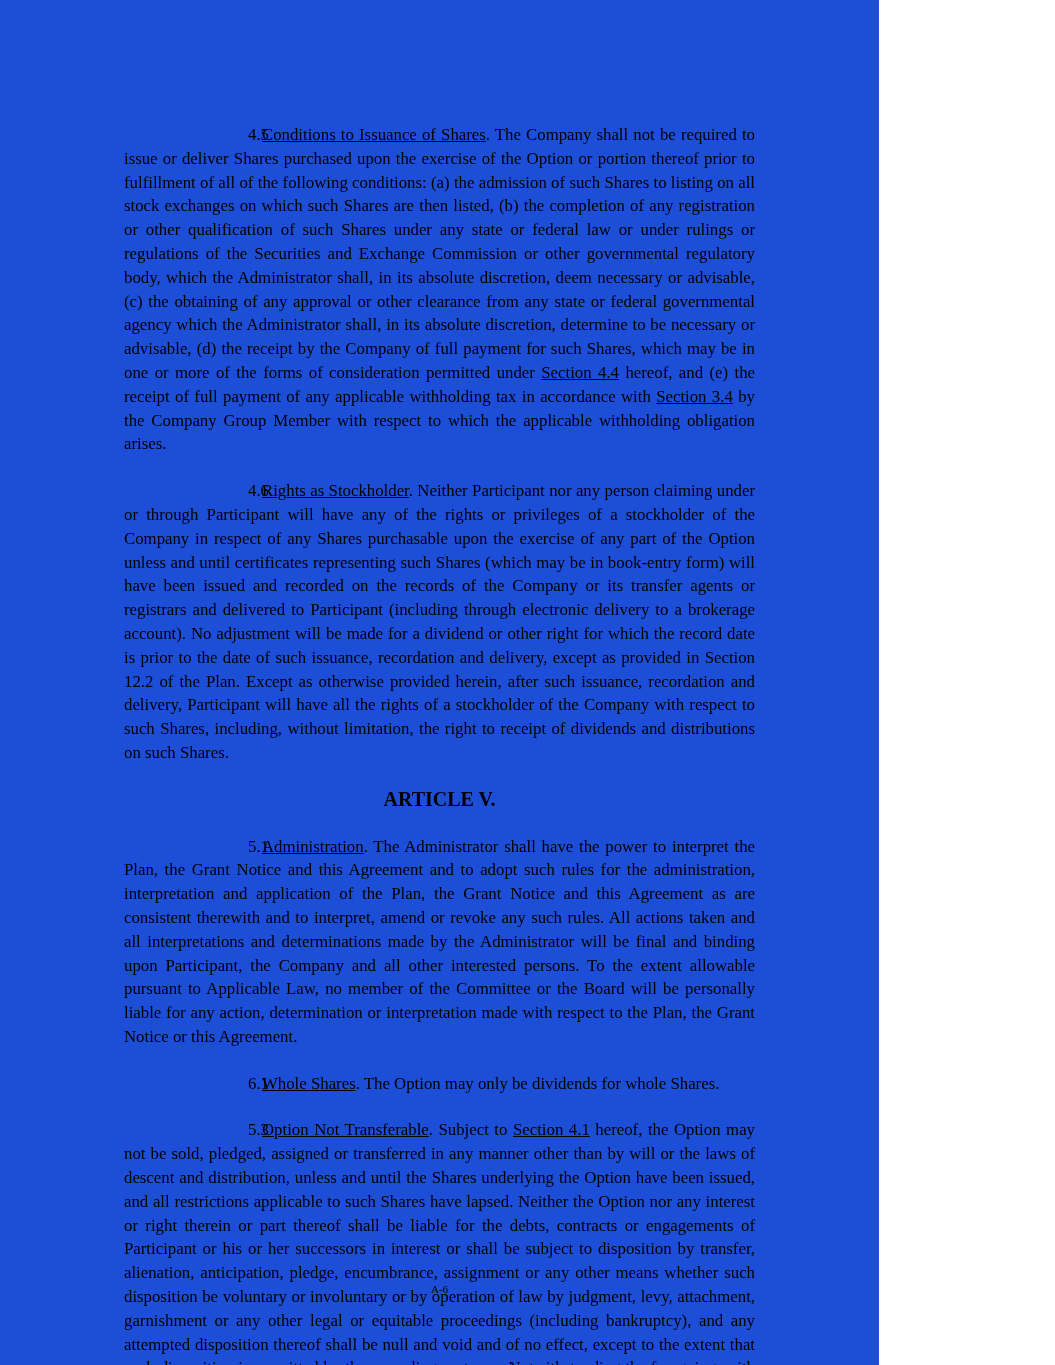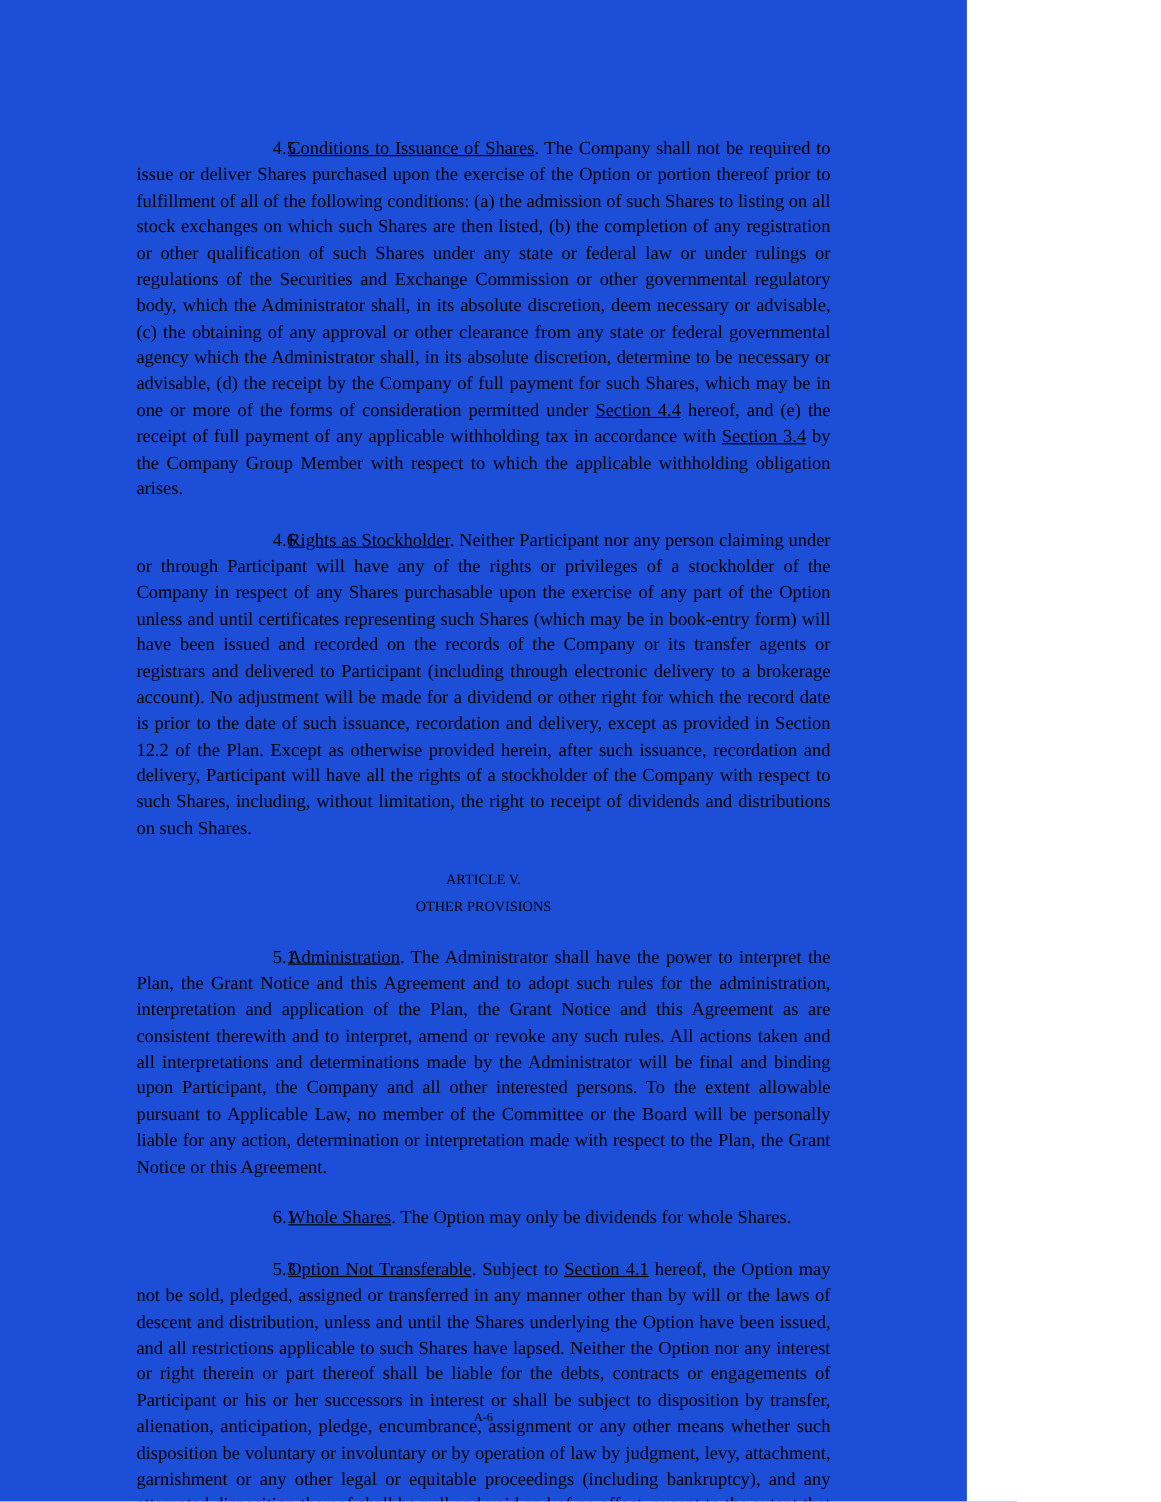--- a/index.html
+++ b/index.html
@@ -31,22 +31,22 @@
   }
   p.para .num {
     display: inline-block;
     width: 76px;
   }
   .u {
     text-decoration: underline;
   }
   .article-heading {
     text-align: center;
-    font-weight: normal;
-    font-size: 13px;
+    font-weight: bold;
+    font-size: 20px;
     line-height: 23.8px;
     margin: 0 0 23px 0;
   }
   .footer {
     position: absolute;
     left: 0;
     right: 0;
     top: 1278px;
     text-align: center;
     font-size: 11px;
@@ -60,21 +60,20 @@
 
 <div class="page">
   <div class="content">
 
     <p class="para"><span class="num">4.5</span><span><span class="u">Conditions to Issuance of Shares</span><span>.  The Company shall not be required to issue or deliver Shares purchased upon the exercise of the Option or portion thereof prior to fulfillment of all of the following conditions: (a) the admission of such Shares to listing on all stock exchanges on which such Shares are then listed, (b) the completion of any registration or other qualification of such Shares under any state or federal law or under rulings or regulations of the Securities and Exchange Commission or other governmental regulatory body, which the Administrator shall, in its absolute discretion, deem necessary or advisable, (c) the obtaining of any approval or other clearance from any state or federal governmental agency which the Administrator shall, in its absolute discretion, determine to be necessary or advisable, (d) the receipt by the Company of full payment for such Shares, which may be in one or more of the forms of consideration permitted under </span><span class="u">Section 4.4</span><span> hereof, and (e) the receipt of full payment of any applicable withholding tax in accordance with </span><span class="u">Section 3.4</span><span> by the Company Group Member with respect to which the applicable withholding obligation arises.</span></span></p>
 
     <p class="para"><span class="num">4.6</span><span><span class="u">Rights as Stockholder</span><span>.  Neither Participant nor any person claiming under or through Participant will have any of the rights or privileges of a stockholder of the Company in respect of any Shares purchasable upon the exercise of any part of the Option unless and until certificates representing such Shares (which may be in book-entry form) will have been issued and recorded on the records of the Company or its transfer agents or registrars and delivered to Participant (including through electronic delivery to a brokerage account).  No adjustment will be made for a dividend or other right for which the record date is prior to the date of such issuance, recordation and delivery, except as provided in Section 12.2 of the Plan.  Except as otherwise provided herein, after such issuance, recordation and delivery, Participant will have all the rights of a stockholder of the Company with respect to such Shares, including, without limitation, the right to receipt of dividends and distributions on such Shares.</span></span></p>
 
     <div class="article-heading">
       <div>ARTICLE V.</div>
-      <div>OTHER PROVISIONS</div>
     </div>
 
     <p class="para"><span class="num">5.1</span><span><span class="u">Administration</span><span>.  The Administrator shall have the power to interpret the Plan, the Grant Notice and this Agreement and to adopt such rules for the administration, interpretation and application of the Plan, the Grant Notice and this Agreement as are consistent therewith and to interpret, amend or revoke any such rules.  All actions taken and all interpretations and determinations made by the Administrator will be final and binding upon Participant, the Company and all other interested persons.  To the extent allowable pursuant to Applicable Law, no member of the Committee or the Board will be personally liable for any action, determination or interpretation made with respect to the Plan, the Grant Notice or this Agreement.</span></span></p>
 
     <p class="para"><span class="num">6.1</span><span><span class="u">Whole Shares</span><span>.  The Option may only be dividends for whole Shares.</span></span></p>
 
     <p class="para"><span class="num">5.3</span><span><span class="u">Option Not Transferable</span><span>.  Subject to </span><span class="u">Section 4.1</span><span> hereof, the Option may not be sold, pledged, assigned or transferred in any manner other than by will or the laws of descent and distribution, unless and until the Shares underlying the Option have been issued, and all restrictions applicable to such Shares have lapsed.  Neither the Option nor any interest or right therein or part thereof shall be liable for the debts, contracts or engagements of Participant or his or her successors in interest or shall be subject to disposition by transfer, alienation, anticipation, pledge, encumbrance, assignment or any other means whether such disposition be voluntary or involuntary or by operation of law by judgment, levy, attachment, garnishment or any other legal or equitable proceedings (including bankruptcy), and any attempted disposition thereof shall be null and void and of no effect, except to the extent that such disposition is permitted by the preceding sentence. Notwithstanding the foregoing, with the consent of the Administrator, if the Option is a Non-Qualified Stock Option, it may be transferred to Permitted Transferees pursuant to any conditions and procedures the Administrator may require.</span></span></p>
 
   </div>
 

